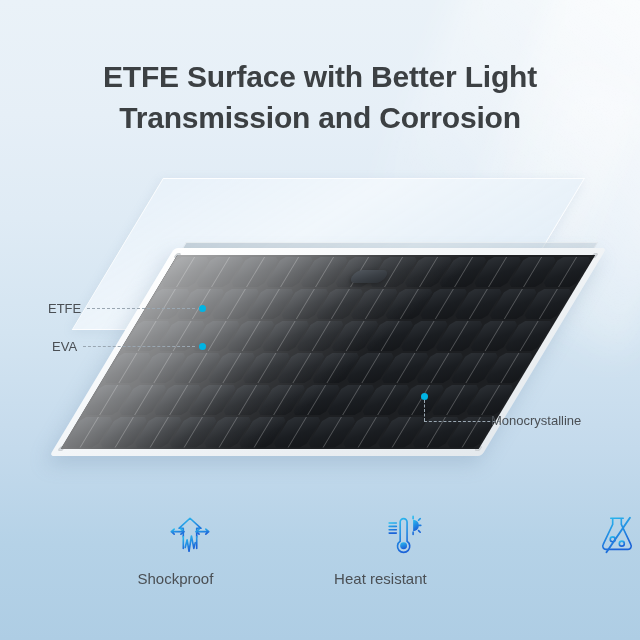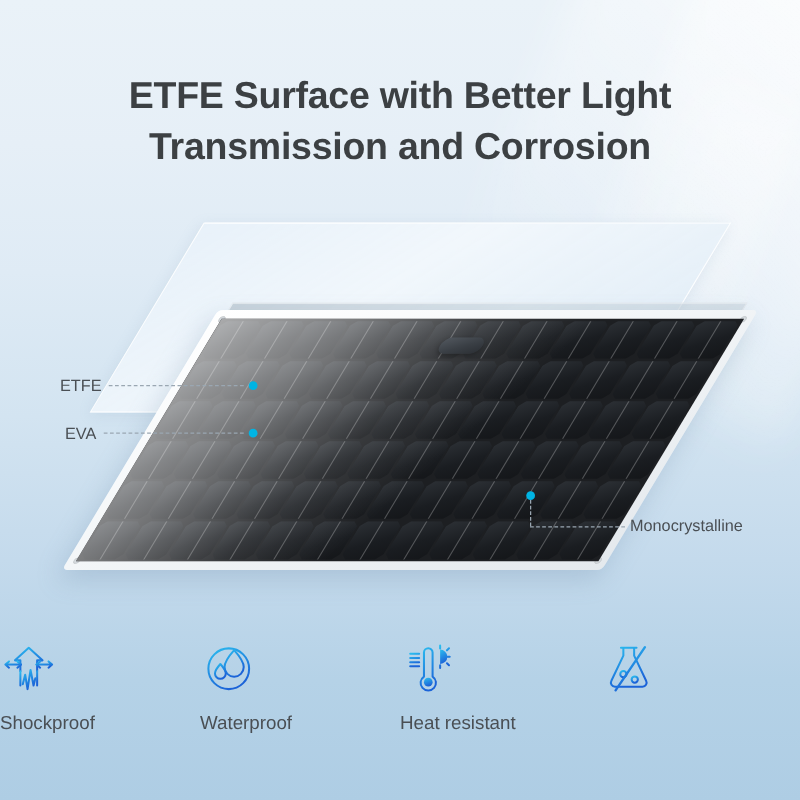--- a/index.html
+++ b/index.html
@@ -262,38 +262,38 @@
     border-left: 1px dashed #9aa7b2;
   }
   .callout-mono .leader-h {
     position: absolute;
     left: 3px; top: 28px;
     width: 76px; height: 0;
     border-top: 1px dashed #9aa7b2;
   }
   .callout-mono .callout-text {
     position: absolute;
-    left: 83px;
+    left: 70px;
     top: 20px;
   }
 
   
   .features {
     position: absolute;
     left: 0;
     top: 512px;
     width: 640px;
     display: flex;
     z-index: 7;
   }
   .feature {
     flex: 1;
     display: flex;
     flex-direction: column;
-    align-items: flex-start;
+    align-items: flex-end;
   }
   .feature-icon {
     width: 46px;
     height: 46px;
     display: block;
   }
   .feature-label {
     margin-top: 12px;
     color: #4a4f54;
     font-size: 15px;
@@ -446,37 +446,20 @@
           <path d="M17.5 20.5 l-3 -2.6 M17.5 20.5 l-3 2.6"></path>
           <path d="M43.5 20.5 H30.5 M43.5 20.5 l-3 -2.6 M43.5 20.5 l-3 2.6"></path>
           <path d="M30.5 20.5 l3 -2.6 M30.5 20.5 l3 2.6"></path>
           <path d="M17 26 V38 M31 26 V38"></path>
           <path d="M19 37 L21 29 L23 41 L25.5 25 L28 38 L29.5 32"></path>
         </g>
       </svg>
       <div class="feature-label">Shockproof</div>
     </div>
 
-    <div class="feature">
-      <svg class="feature-icon" viewBox="0 0 48 48">
-        <defs>
-          <linearGradient id="gWater" x1="0" y1="0" x2="0.5" y2="1">
-            <stop offset="0" stop-color="#2bbdef"></stop>
-            <stop offset="1" stop-color="#1b63d8"></stop>
-          </linearGradient>
-        </defs>
-        <g fill="none" stroke="url(#gWater)" stroke-width="1.7" stroke-linecap="round" stroke-linejoin="round">
-          <circle cx="24" cy="24" r="17"></circle>
-          <path d="M28.5 8.5 C28.5 8.5 36.5 17.5 36.5 22.6 a8 8 0 0 1 -16 0 C20.5 17.5 28.5 8.5 28.5 8.5 Z"></path>
-          <path d="M17 20 C17 20 21.5 25 21.5 27.9 a4.5 4.5 0 0 1 -9 0 C12.5 25 17 20 17 20 Z"></path>
-          <path d="M8.2 33.5 H39.8"></path>
-        </g>
-      </svg>
-      <div class="feature-label">Waterproof</div>
-    </div>
 
     <div class="feature">
       <svg class="feature-icon" viewBox="0 0 48 48">
         <defs>
           <linearGradient id="gHeat" x1="0" y1="0" x2="0.3" y2="1">
             <stop offset="0" stop-color="#2bbdef"></stop>
             <stop offset="1" stop-color="#1b63d8"></stop>
           </linearGradient>
         </defs>
         <g fill="none" stroke="url(#gHeat)" stroke-width="1.7" stroke-linecap="round" stroke-linejoin="round">

